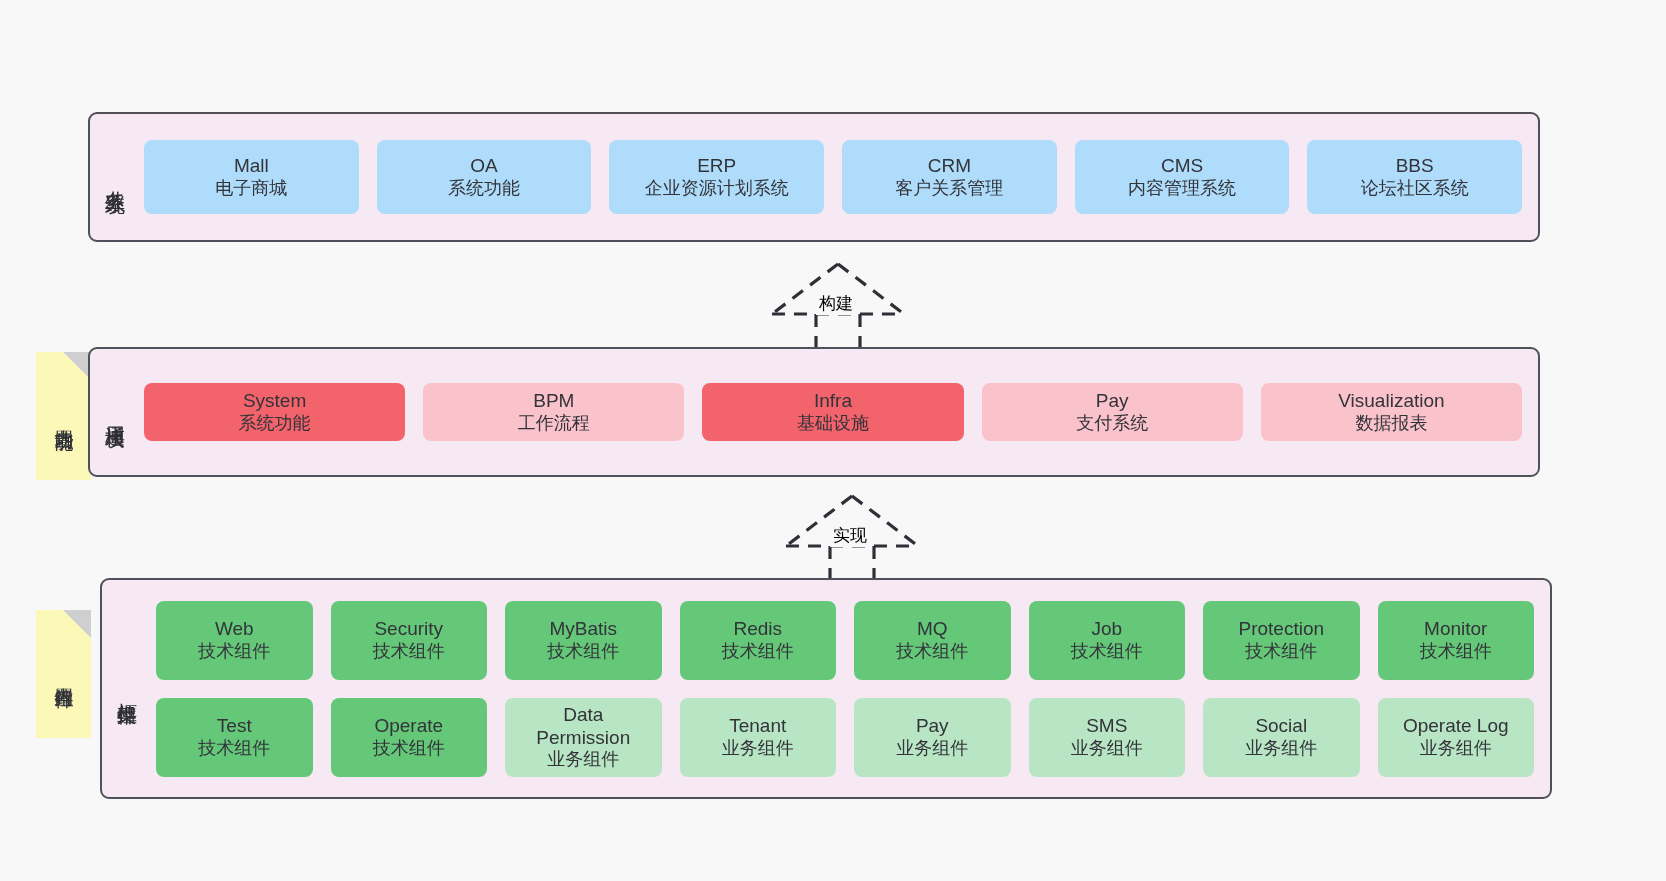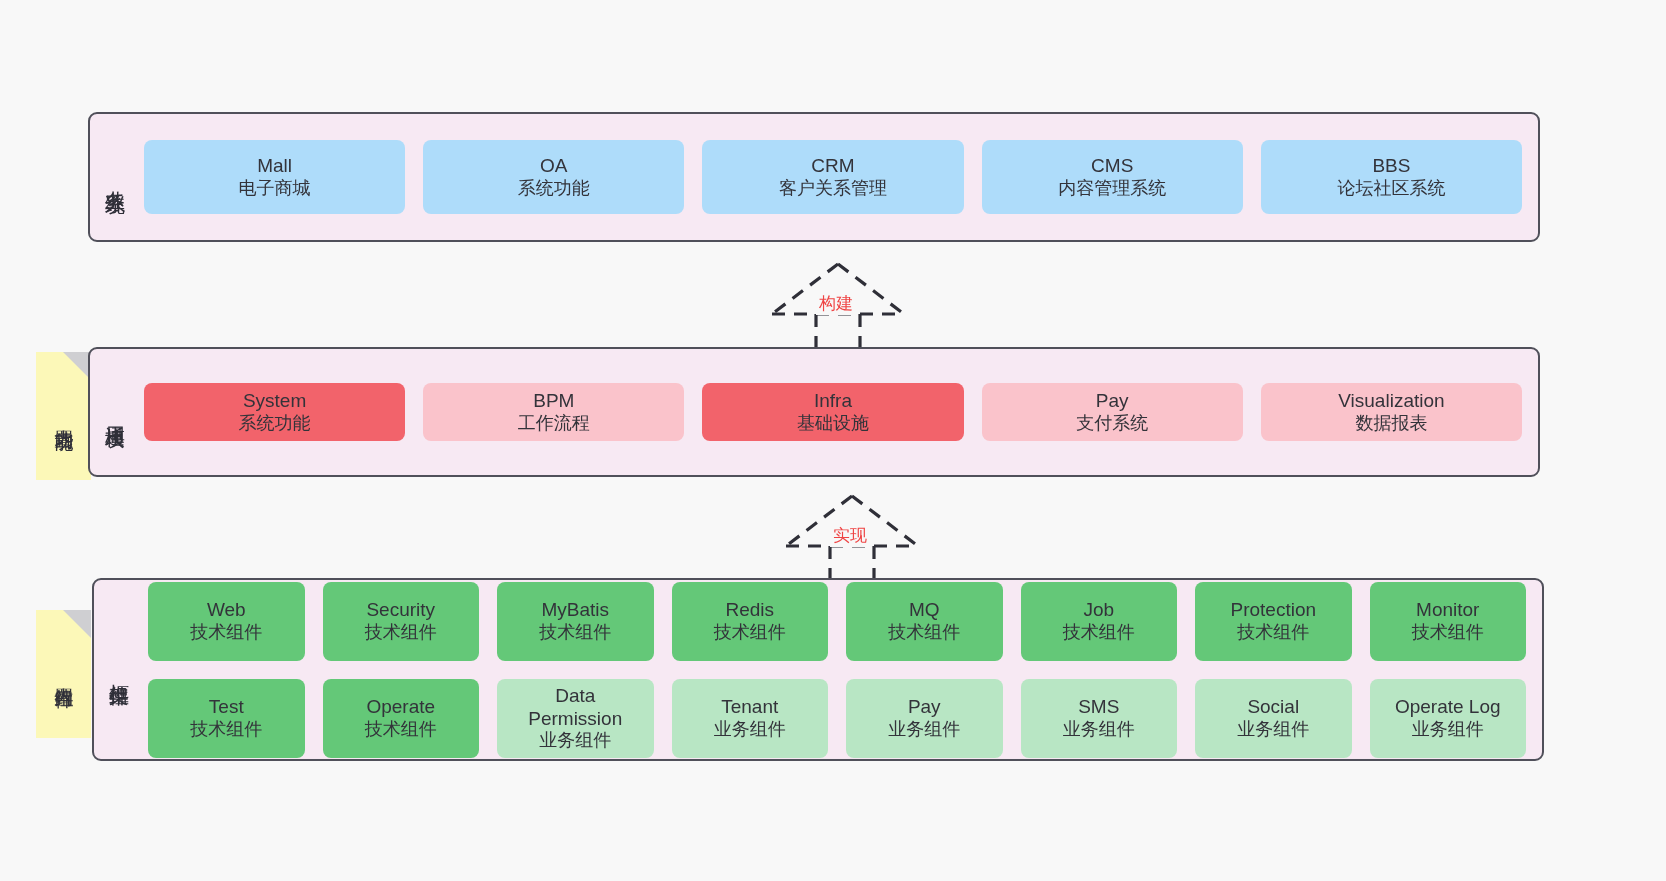--- a/index.html
+++ b/index.html
@@ -79,21 +79,21 @@
   .c-green      { background: #64C878; }
   .c-lightgreen { background: #B8E6C4; }
 
   
   #layer-business { left: 88px;  top: 112px; width: 1452px; height: 130px; }
   #layer-business .cell { height: 74px; }
 
   #layer-modules  { left: 88px;  top: 347px; width: 1452px; height: 130px; }
   #layer-modules .cell { height: 58px; }
 
-  #layer-framework{ left: 92px;  top: 578px; width: 1452px; height: 183px; }
+  #layer-framework{ left: 100px;  top: 578px; width: 1452px; height: 221px; }
   #layer-framework .cell { height: 79px; }
 
   
   .note {
     position: absolute;
     width: 55px;
     background: #FCF8B8;
     font-size: 19px;
     letter-spacing: 1px;
     line-height: 1.1;
@@ -122,21 +122,21 @@
     position: absolute;
     width: 160px;
     height: 95px;
   }
   #connector-build   { left: 758px; top: 258px; }
   #connector-realize { left: 772px; top: 490px; }
 
   .connector-label {
     position: absolute;
     font-size: 17px;
-    color: #ef4444;
+    color: #000000;
     background: #F8F8F8;
     padding: 0 3px;
     white-space: nowrap;
     user-select: none;
   }
   #connector-build .connector-label   { left: 58px; top: 34px; }
   #connector-realize .connector-label { left: 58px; top: 34px; }
 </style>
 </head>
 <body>
@@ -147,20 +147,24 @@
     <div class="layer-title">业务系统</div>
     <div class="layer-body">
       <div class="row">
         <div class="cell c-blue">
           <span class="en">Mall</span>
           <span class="cn">电子商城</span>
         </div>
         <div class="cell c-blue">
           <span class="en">OA</span>
           <span class="cn">系统功能</span>
+        </div>
+        <div class="cell c-blue">
+          <span class="en">ERP</span>
+          <span class="cn">企业资源计划系统</span>
         </div>
         <div class="cell c-blue">
           <span class="en">CRM</span>
           <span class="cn">客户关系管理</span>
         </div>
         <div class="cell c-blue">
           <span class="en">CMS</span>
           <span class="cn">内容管理系统</span>
         </div>
         <div class="cell c-blue">

